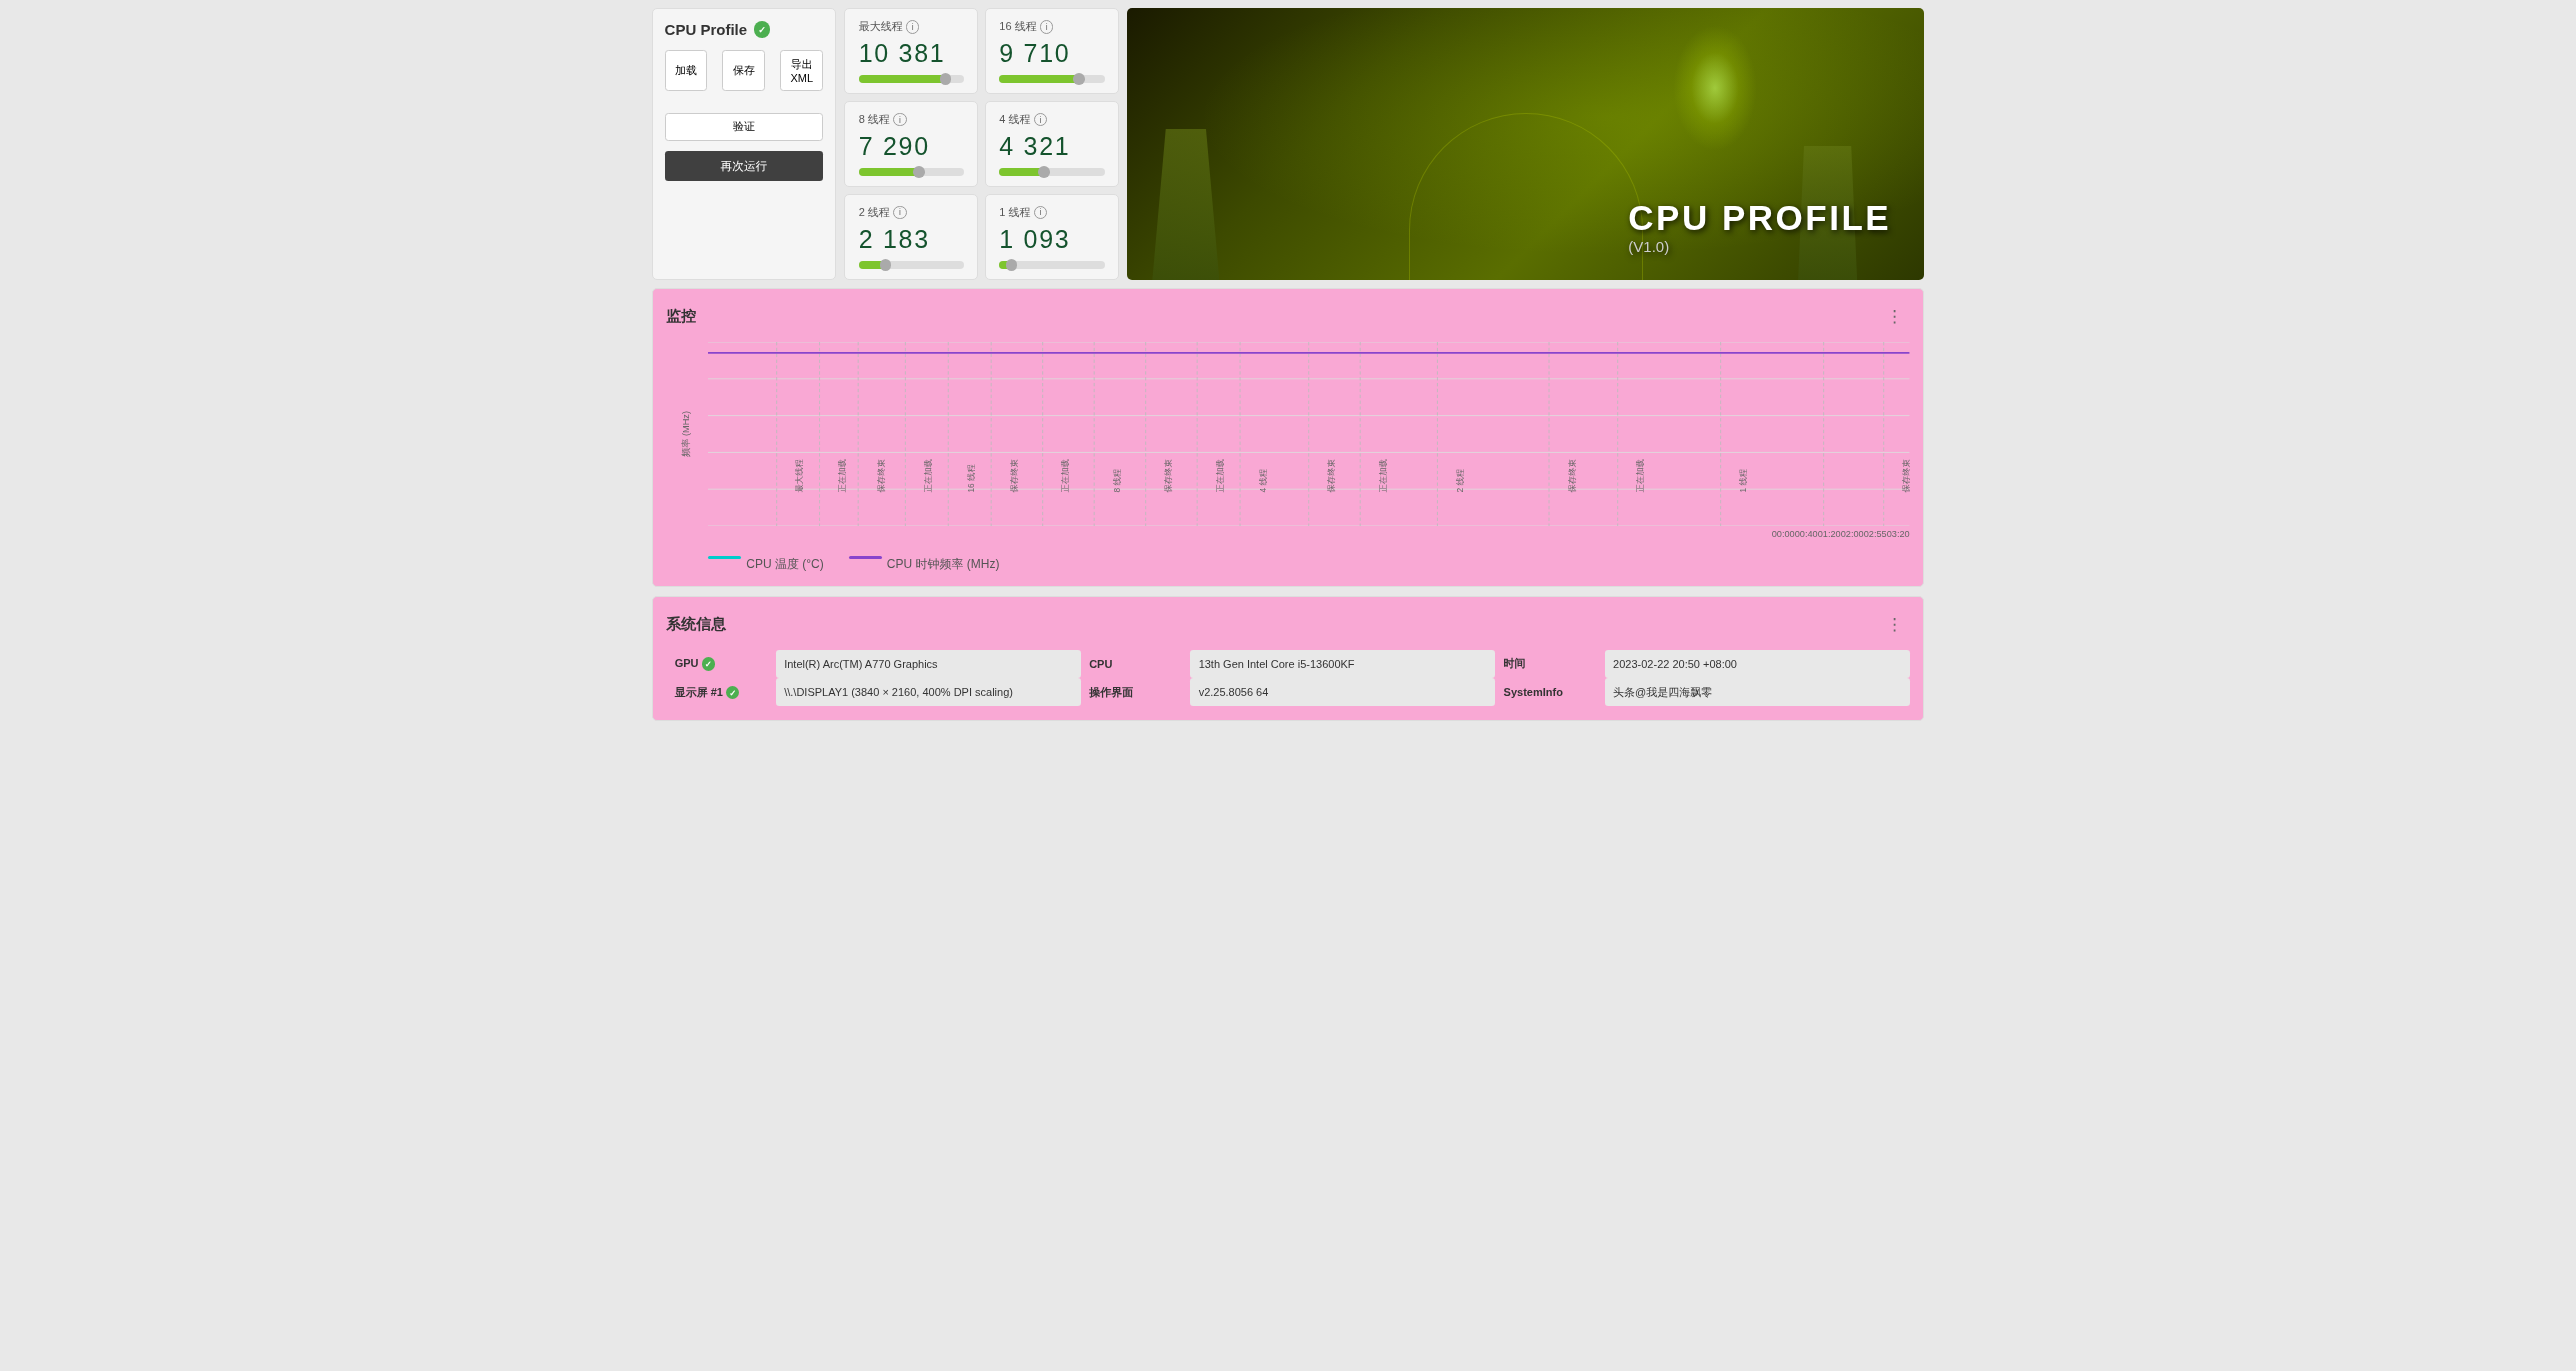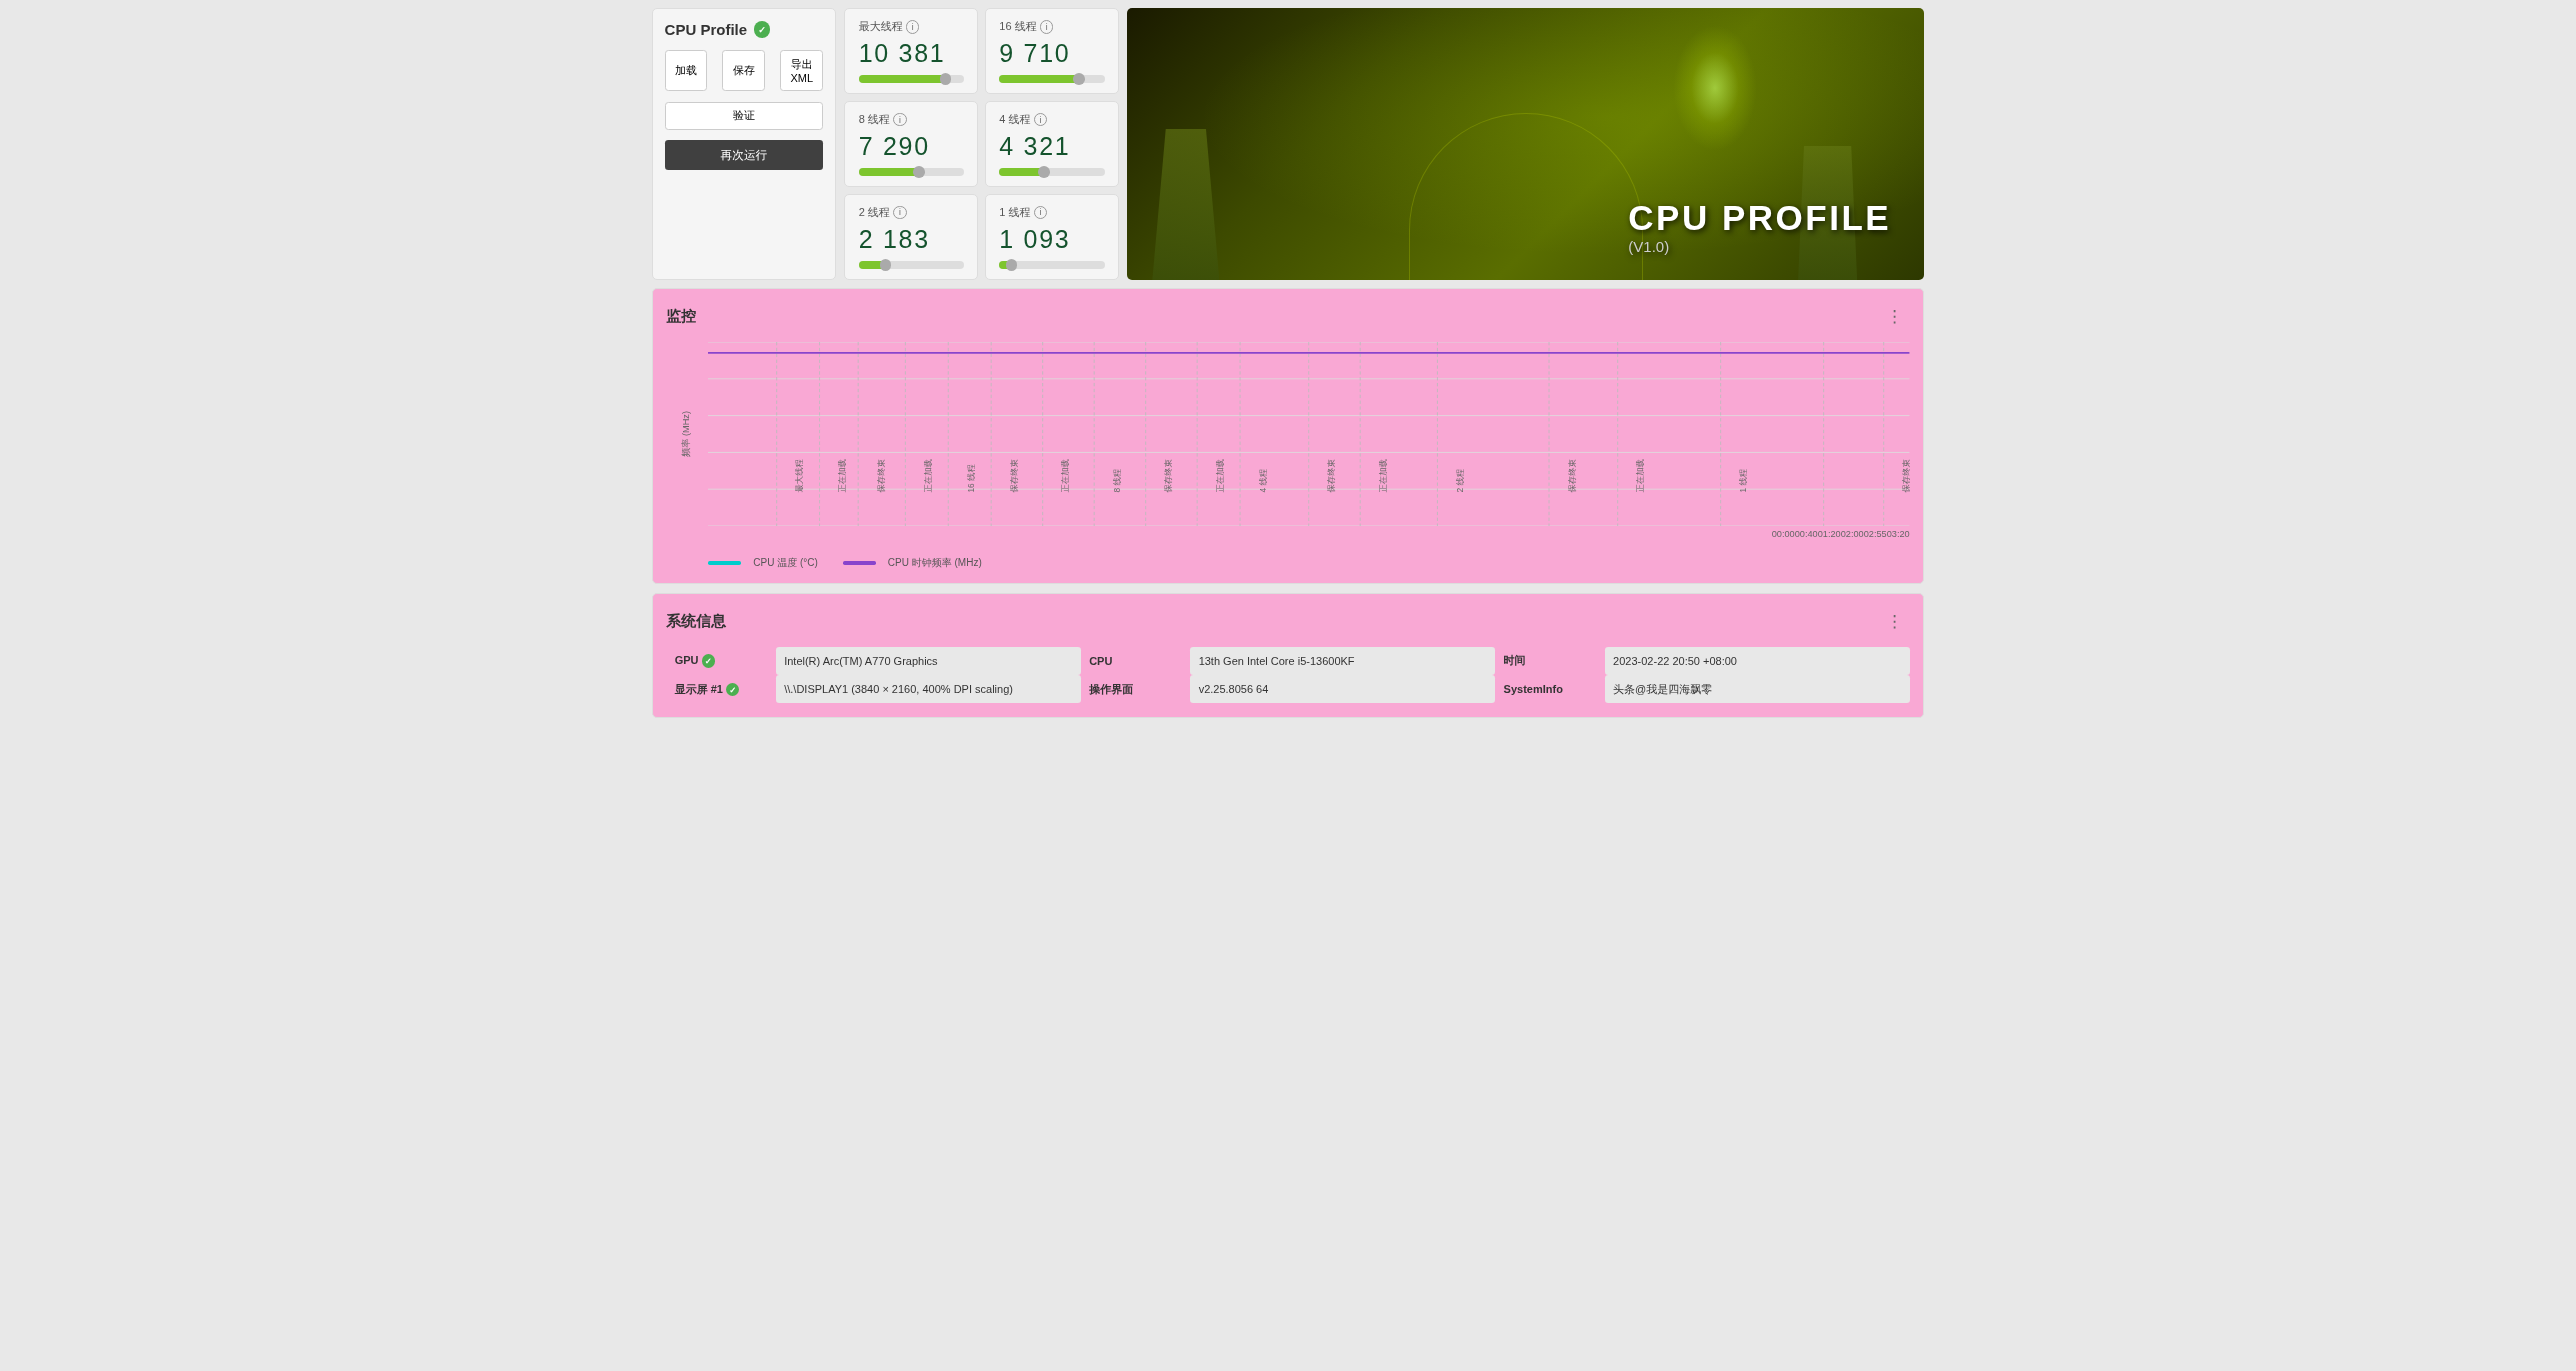--- a/index.html
+++ b/index.html
@@ -52,21 +52,21 @@
       align-items: center;
       justify-content: center;
       color: white;
       font-size: 9.2px;
       font-weight: bold;
     }
 
     .button-row {
       display: flex;
       gap: 15px;
-      margin-bottom: 11px;
+      margin-bottom: 22px;
     }
 
     .btn-secondary {
       flex: 1;
       padding: 5.9px 3.3px;
       border: 0.8px solid #ccc;
       background: white;
       border-radius: 3.3px;
       cursor: pointer;
       font-size: 11px;
@@ -273,23 +273,22 @@
     
     .chart-legend {
       display: flex;
       gap: 25px;
       margin-top: 6.7px;
       margin-left: 42px;
     }
 
     .legend-item {
       display: flex;
-      align-items: center;
-      gap: 12px;
-      font-size: 10px;
+      gap: 5px;
+      font-size: 12px;
       color: #555;
     }
 
     .legend-color {
       width: 33px;
       height: 3.3px;
       border-radius: 1.7px;
     }
 
     .sys-check {

